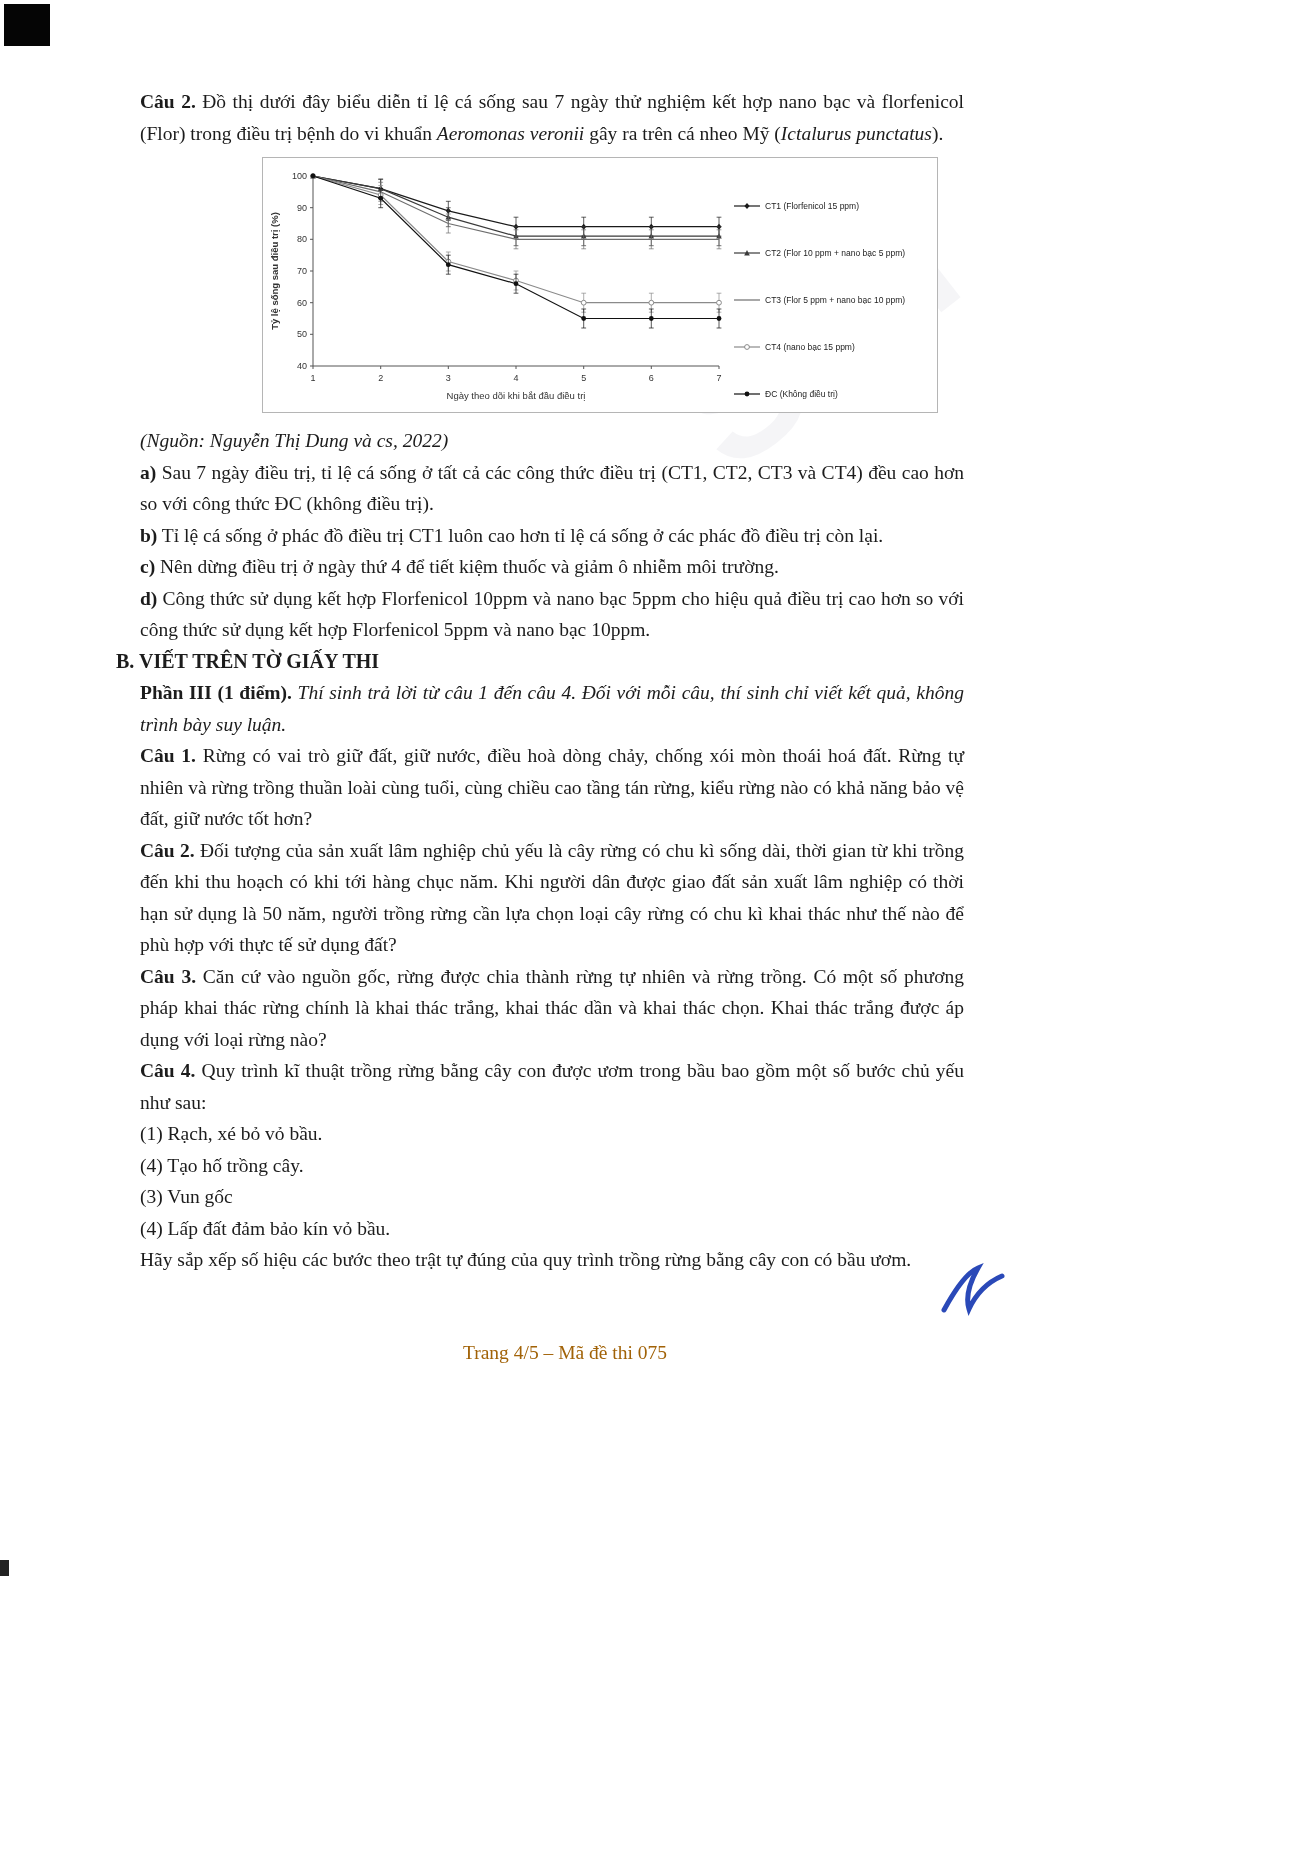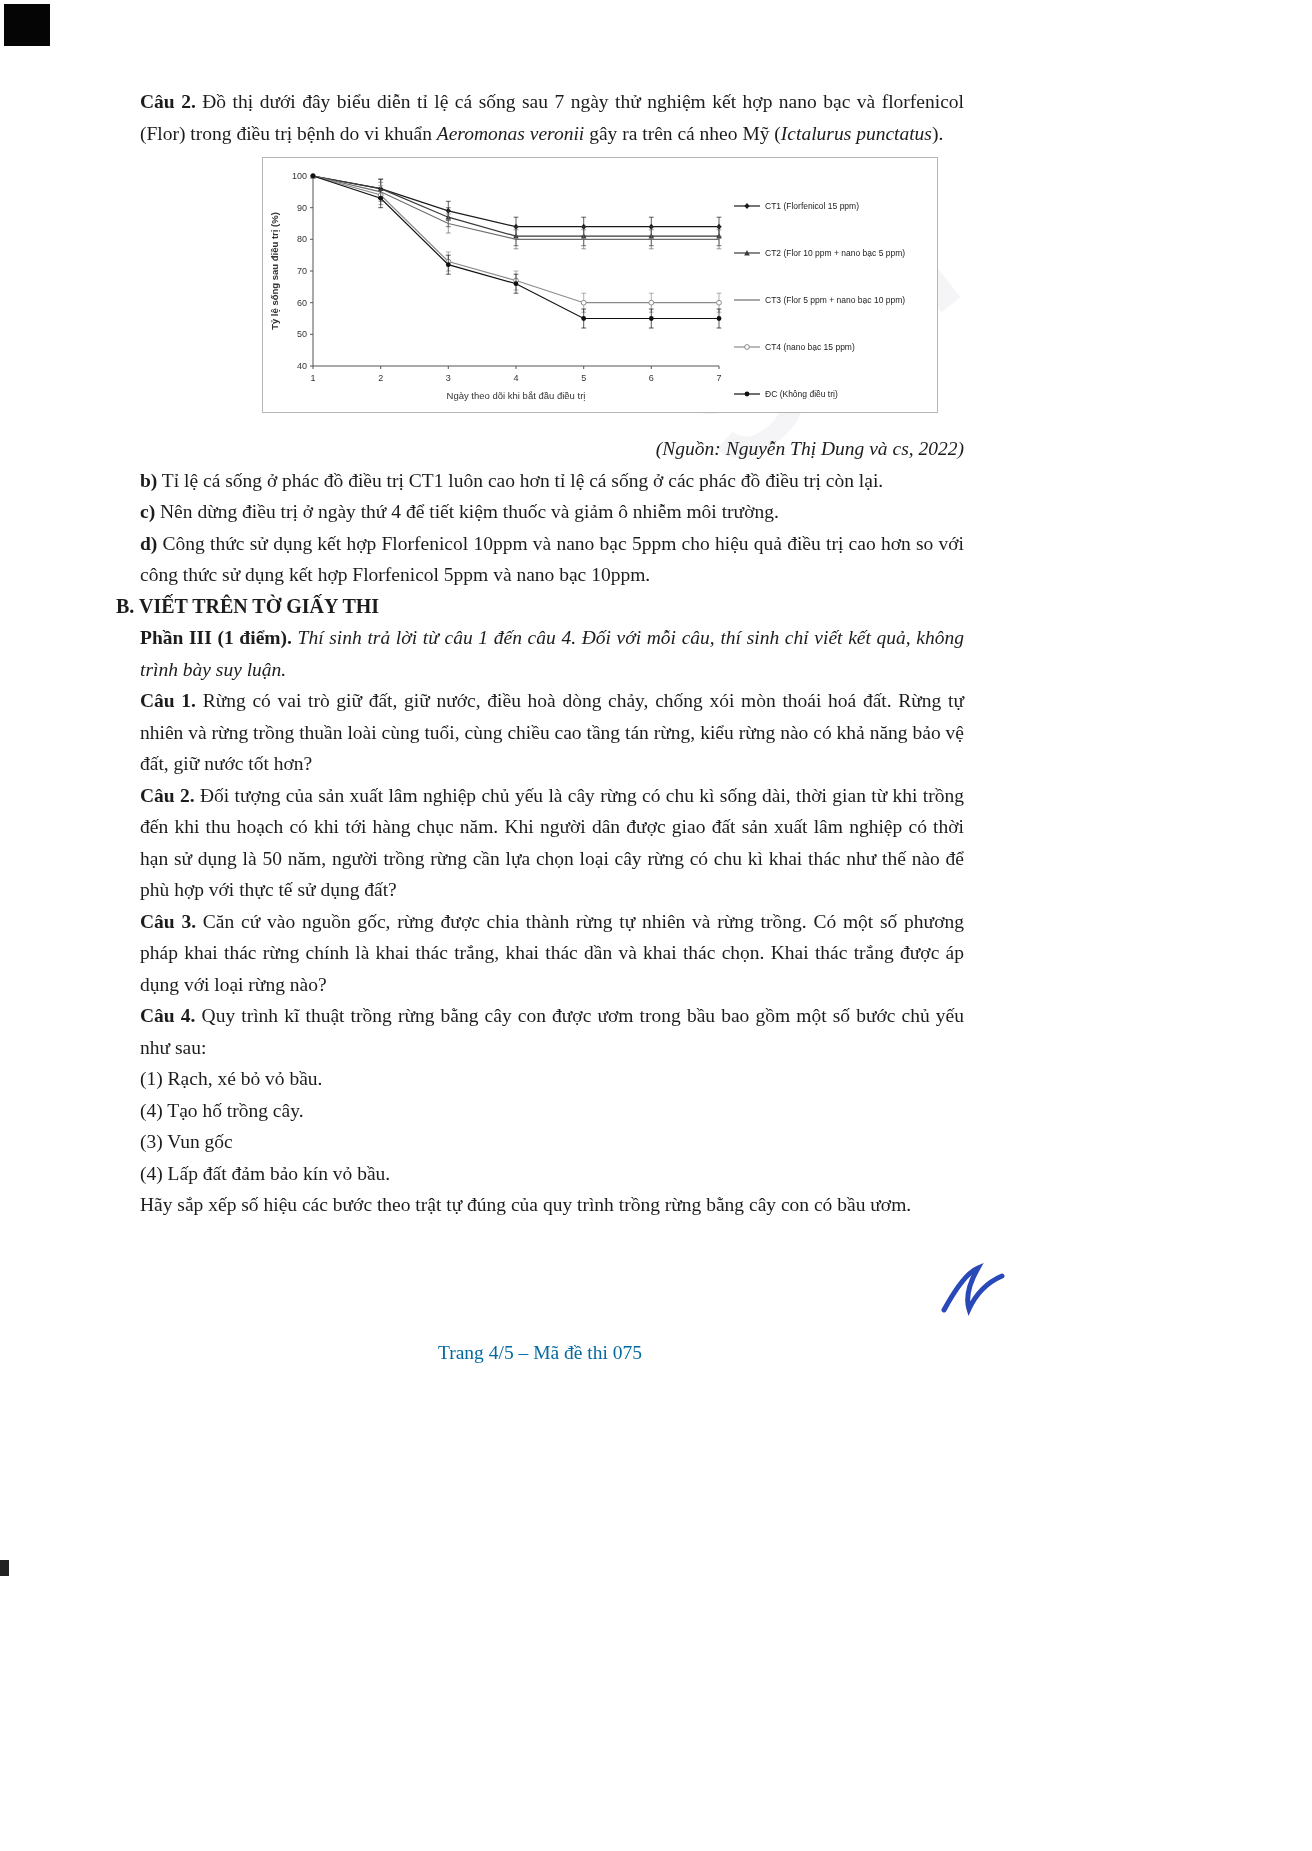--- a/index.html
+++ b/index.html
@@ -9,30 +9,30 @@
   .scan-dot{position:absolute;left:0;top:1560px;width:9px;height:16px;background:#222;}
   .watermark{position:absolute;left:660px;top:230px;font-size:170px;font-weight:bold;
              color:rgba(130,130,150,0.08);transform:rotate(-38deg);font-family:"Liberation Sans",sans-serif;
              pointer-events:none;}
   .content{position:absolute;left:140px;top:86px;width:824px;}
   p{margin:0;text-align:justify;font-size:19.5px;line-height:31.5px;}
   .b{font-weight:bold;}
   .i{font-style:italic;}
   .bi{font-weight:normal;font-style:italic;}
   .section-b{font-weight:bold;margin-left:-24px;font-size:20px;}
-  .src{ text-align:right;font-style:italic;margin-top:20px;}
+  .src{ font-style:italic;margin-top:12px;}
   .indent{text-align:left;}
   .figure{display:flex;align-items:center;gap:4px;border:1px solid #b5b5b5;background:#fff;
           width:676px;margin:8px 0 2px 122px;padding:6px 4px;box-sizing:border-box;}
   .figure svg text{font-family:"Liberation Sans",sans-serif;fill:#333;}
   .legend{display:flex;flex-direction:column;gap:7px;width:192px;}
   .leg-item{display:flex;align-items:center;gap:4px;font-family:"Liberation Sans",sans-serif;
             font-size:8.5px;color:#222;line-height:10px;margin-top:30px;}
-  .footer{position:absolute;left:128px;top:1342px;width:824px;text-align:center;
-          font-size:19.5px;color:#0369a1;}
+  .footer{position:absolute;left:153px;top:1342px;width:824px;text-align:center;
+          font-size:19.5px;color:#a16207;}
   .pen{position:absolute;left:938px;top:1262px;}
 </style>
 </head>
 <body>
 
 <div class="page">
 
   <div class="scan-square"></div>
   <div class="scan-dot"></div>
   <div class="watermark">SPT</div>
@@ -232,20 +232,21 @@
               <line x1="1" y1="5" x2="27" y2="5" stroke="#111111" stroke-width="1.2"></line>
               <circle cx="14.0" cy="5.0" r="2.4" fill="#111111"></circle>
             </svg>
             <span>ĐC (Không điều trị)</span>
           </div>
         </div>
     </div>
 
     <p class="src">(Nguồn: Nguyễn Thị Dung và cs, 2022)</p>
 
+    <p><span class="b">a)</span><span> Sau 7 ngày điều trị, tỉ lệ cá sống ở tất cả các công thức điều trị (CT1, CT2, CT3 và CT4) đều cao hơn so với công thức ĐC (không điều trị).</span></p>
     <p><span class="b">b)</span><span> Tỉ lệ cá sống ở phác đồ điều trị CT1 luôn cao hơn tỉ lệ cá sống ở các phác đồ điều trị còn lại.</span></p>
     <p><span class="b">c)</span><span> Nên dừng điều trị ở ngày thứ 4 để tiết kiệm thuốc và giảm ô nhiễm môi trường.</span></p>
     <p><span class="b">d)</span><span> Công thức sử dụng kết hợp Florfenicol 10ppm và nano bạc 5ppm cho hiệu quả điều trị cao hơn so với công thức sử dụng kết hợp Florfenicol 5ppm và nano bạc 10ppm.</span></p>
 
     <p class="section-b">B. VIẾT TRÊN TỜ GIẤY THI</p>
 
     <p><span class="b">Phần III (1 điểm).</span><span class="i"> Thí sinh trả lời từ câu 1 đến câu 4. Đối với mỗi câu, thí sinh chỉ viết kết quả, </span><span class="bi">không</span><span class="i"> trình bày suy luận.</span></p>
 
     <p><span class="b">Câu 1.</span><span> Rừng có vai trò giữ đất, giữ nước, điều hoà dòng chảy, chống xói mòn thoái hoá đất. Rừng tự nhiên và rừng trồng thuần loài cùng tuổi, cùng chiều cao tầng tán rừng, kiểu rừng nào có khả năng bảo vệ đất, giữ nước tốt hơn?</span></p>
     <p><span class="b">Câu 2.</span><span> Đối tượng của sản xuất lâm nghiệp chủ yếu là cây rừng có chu kì sống dài, thời gian từ khi trồng đến khi thu hoạch có khi tới hàng chục năm. Khi người dân được giao đất sản xuất lâm nghiệp có thời hạn sử dụng là 50 năm, người trồng rừng cần lựa chọn loại cây rừng có chu kì khai thác như thế nào để phù hợp với thực tế sử dụng đất?</span></p>

